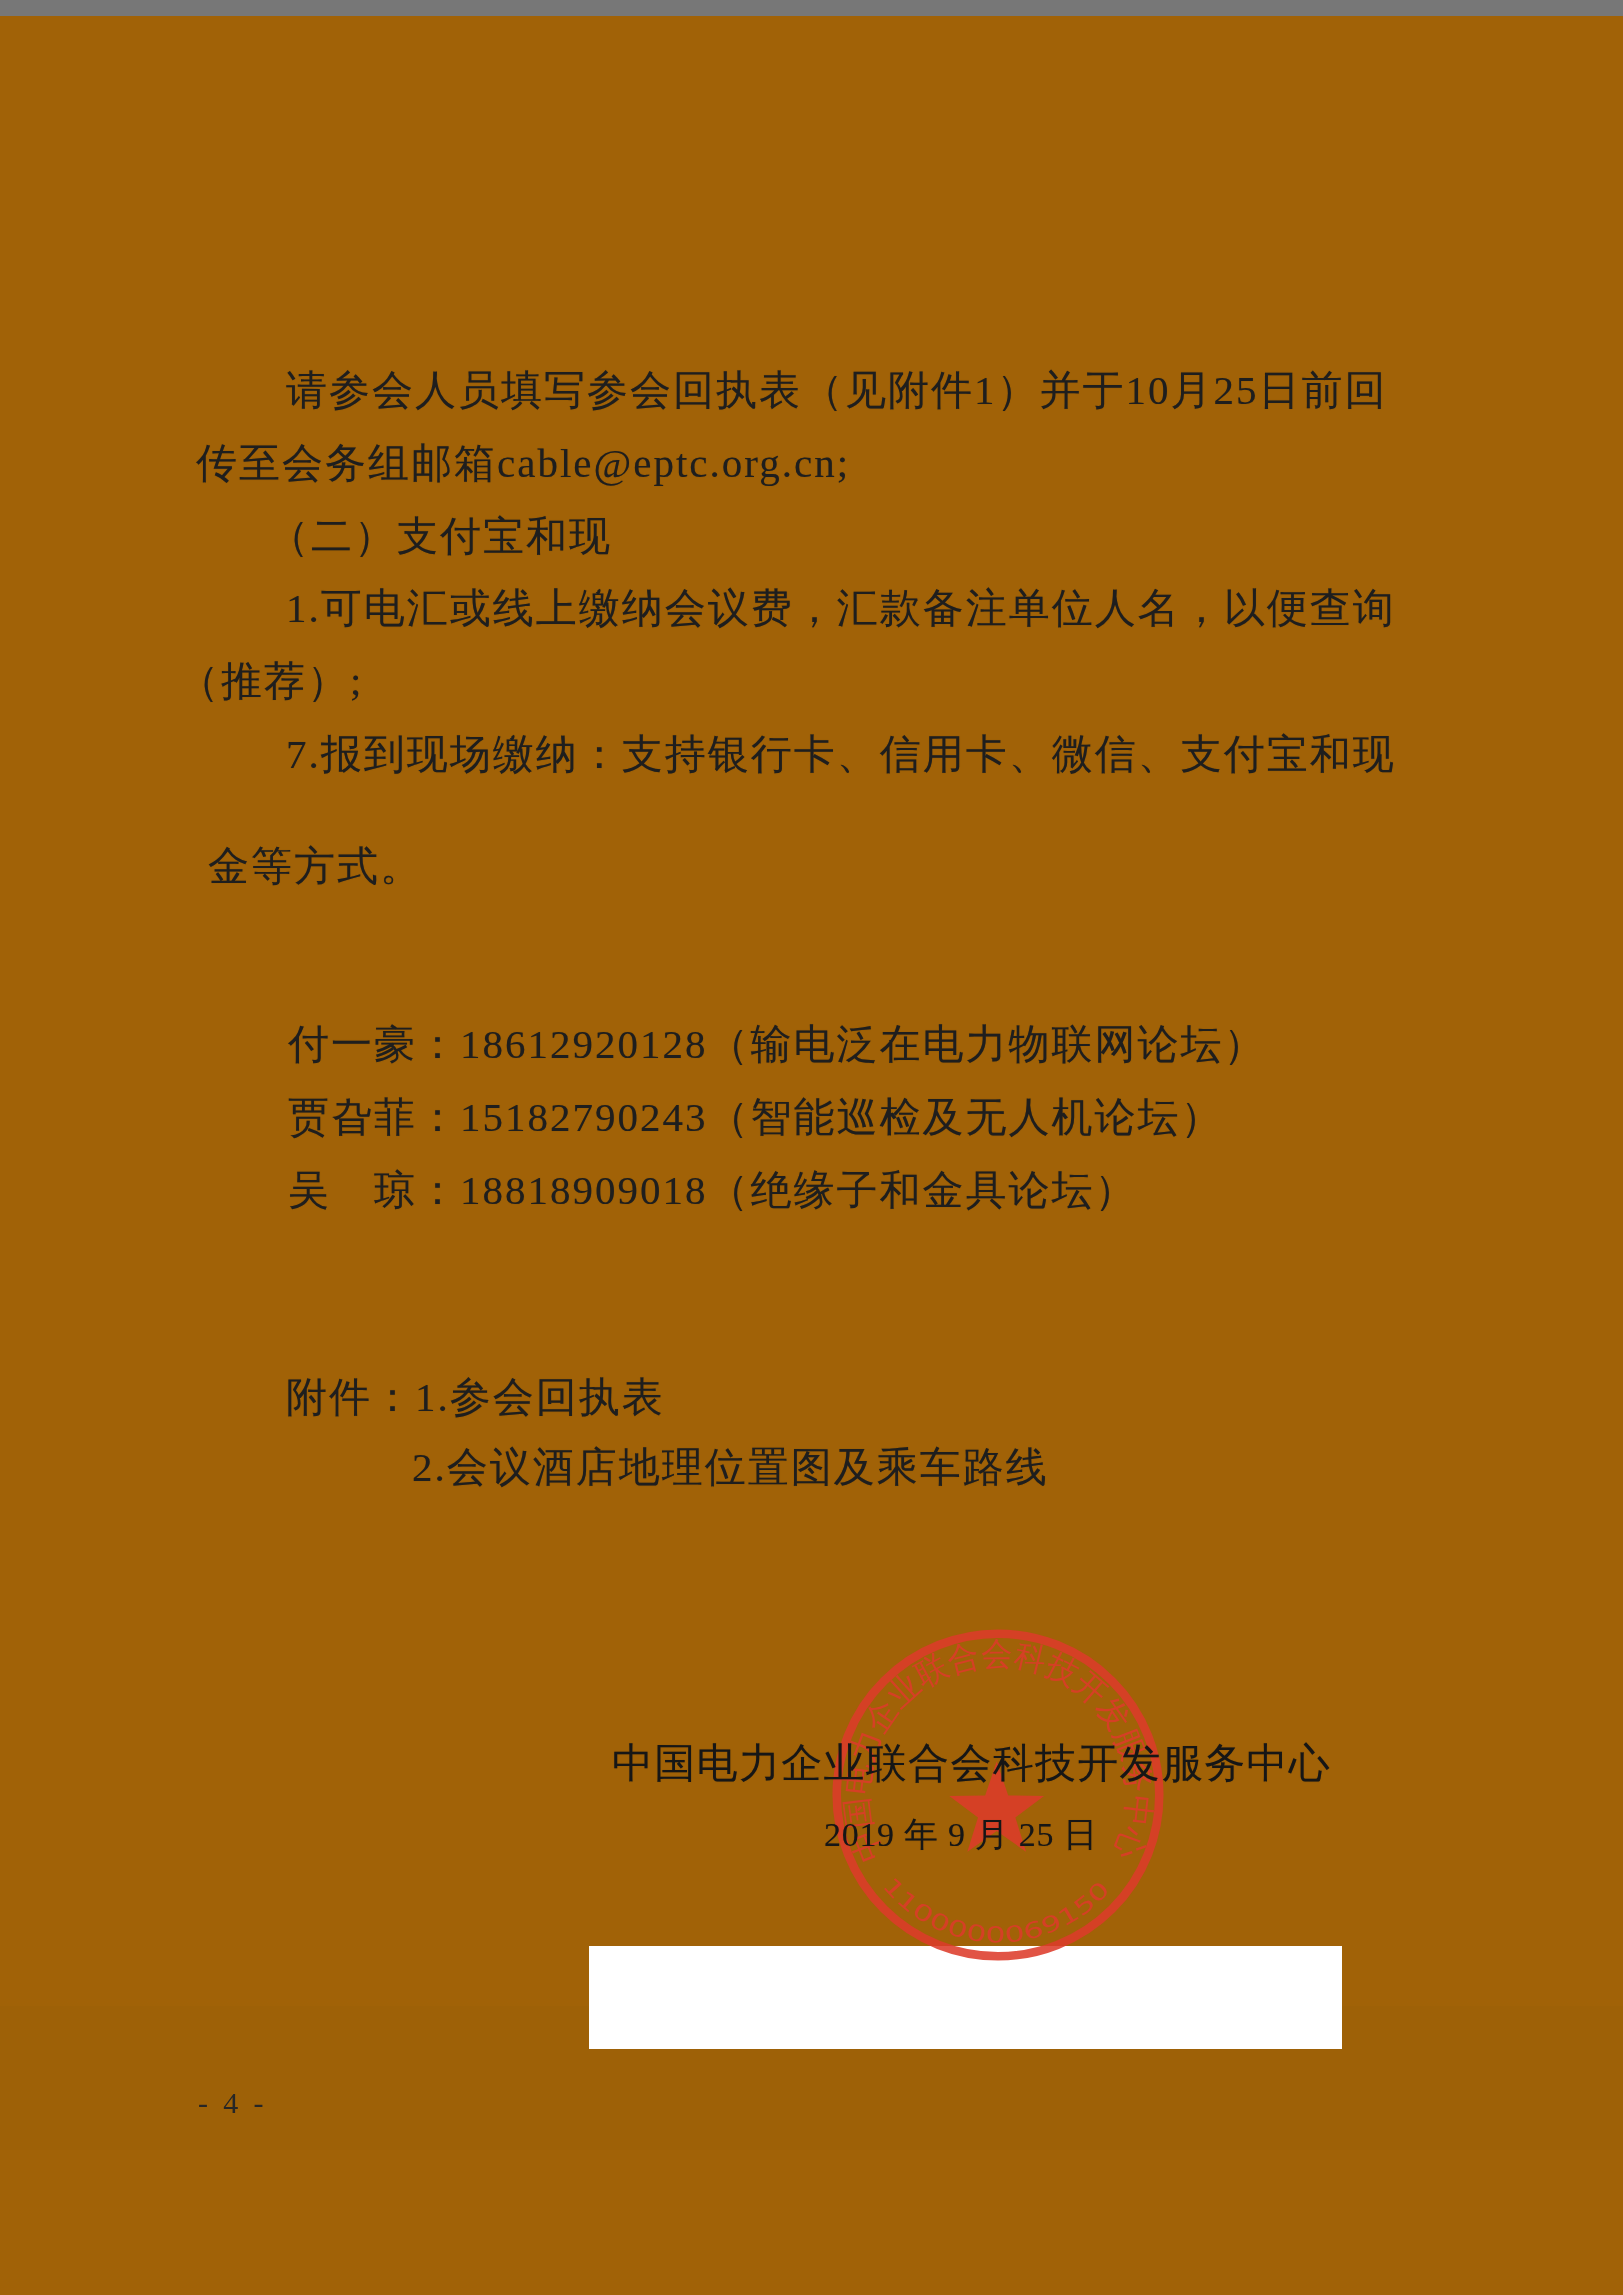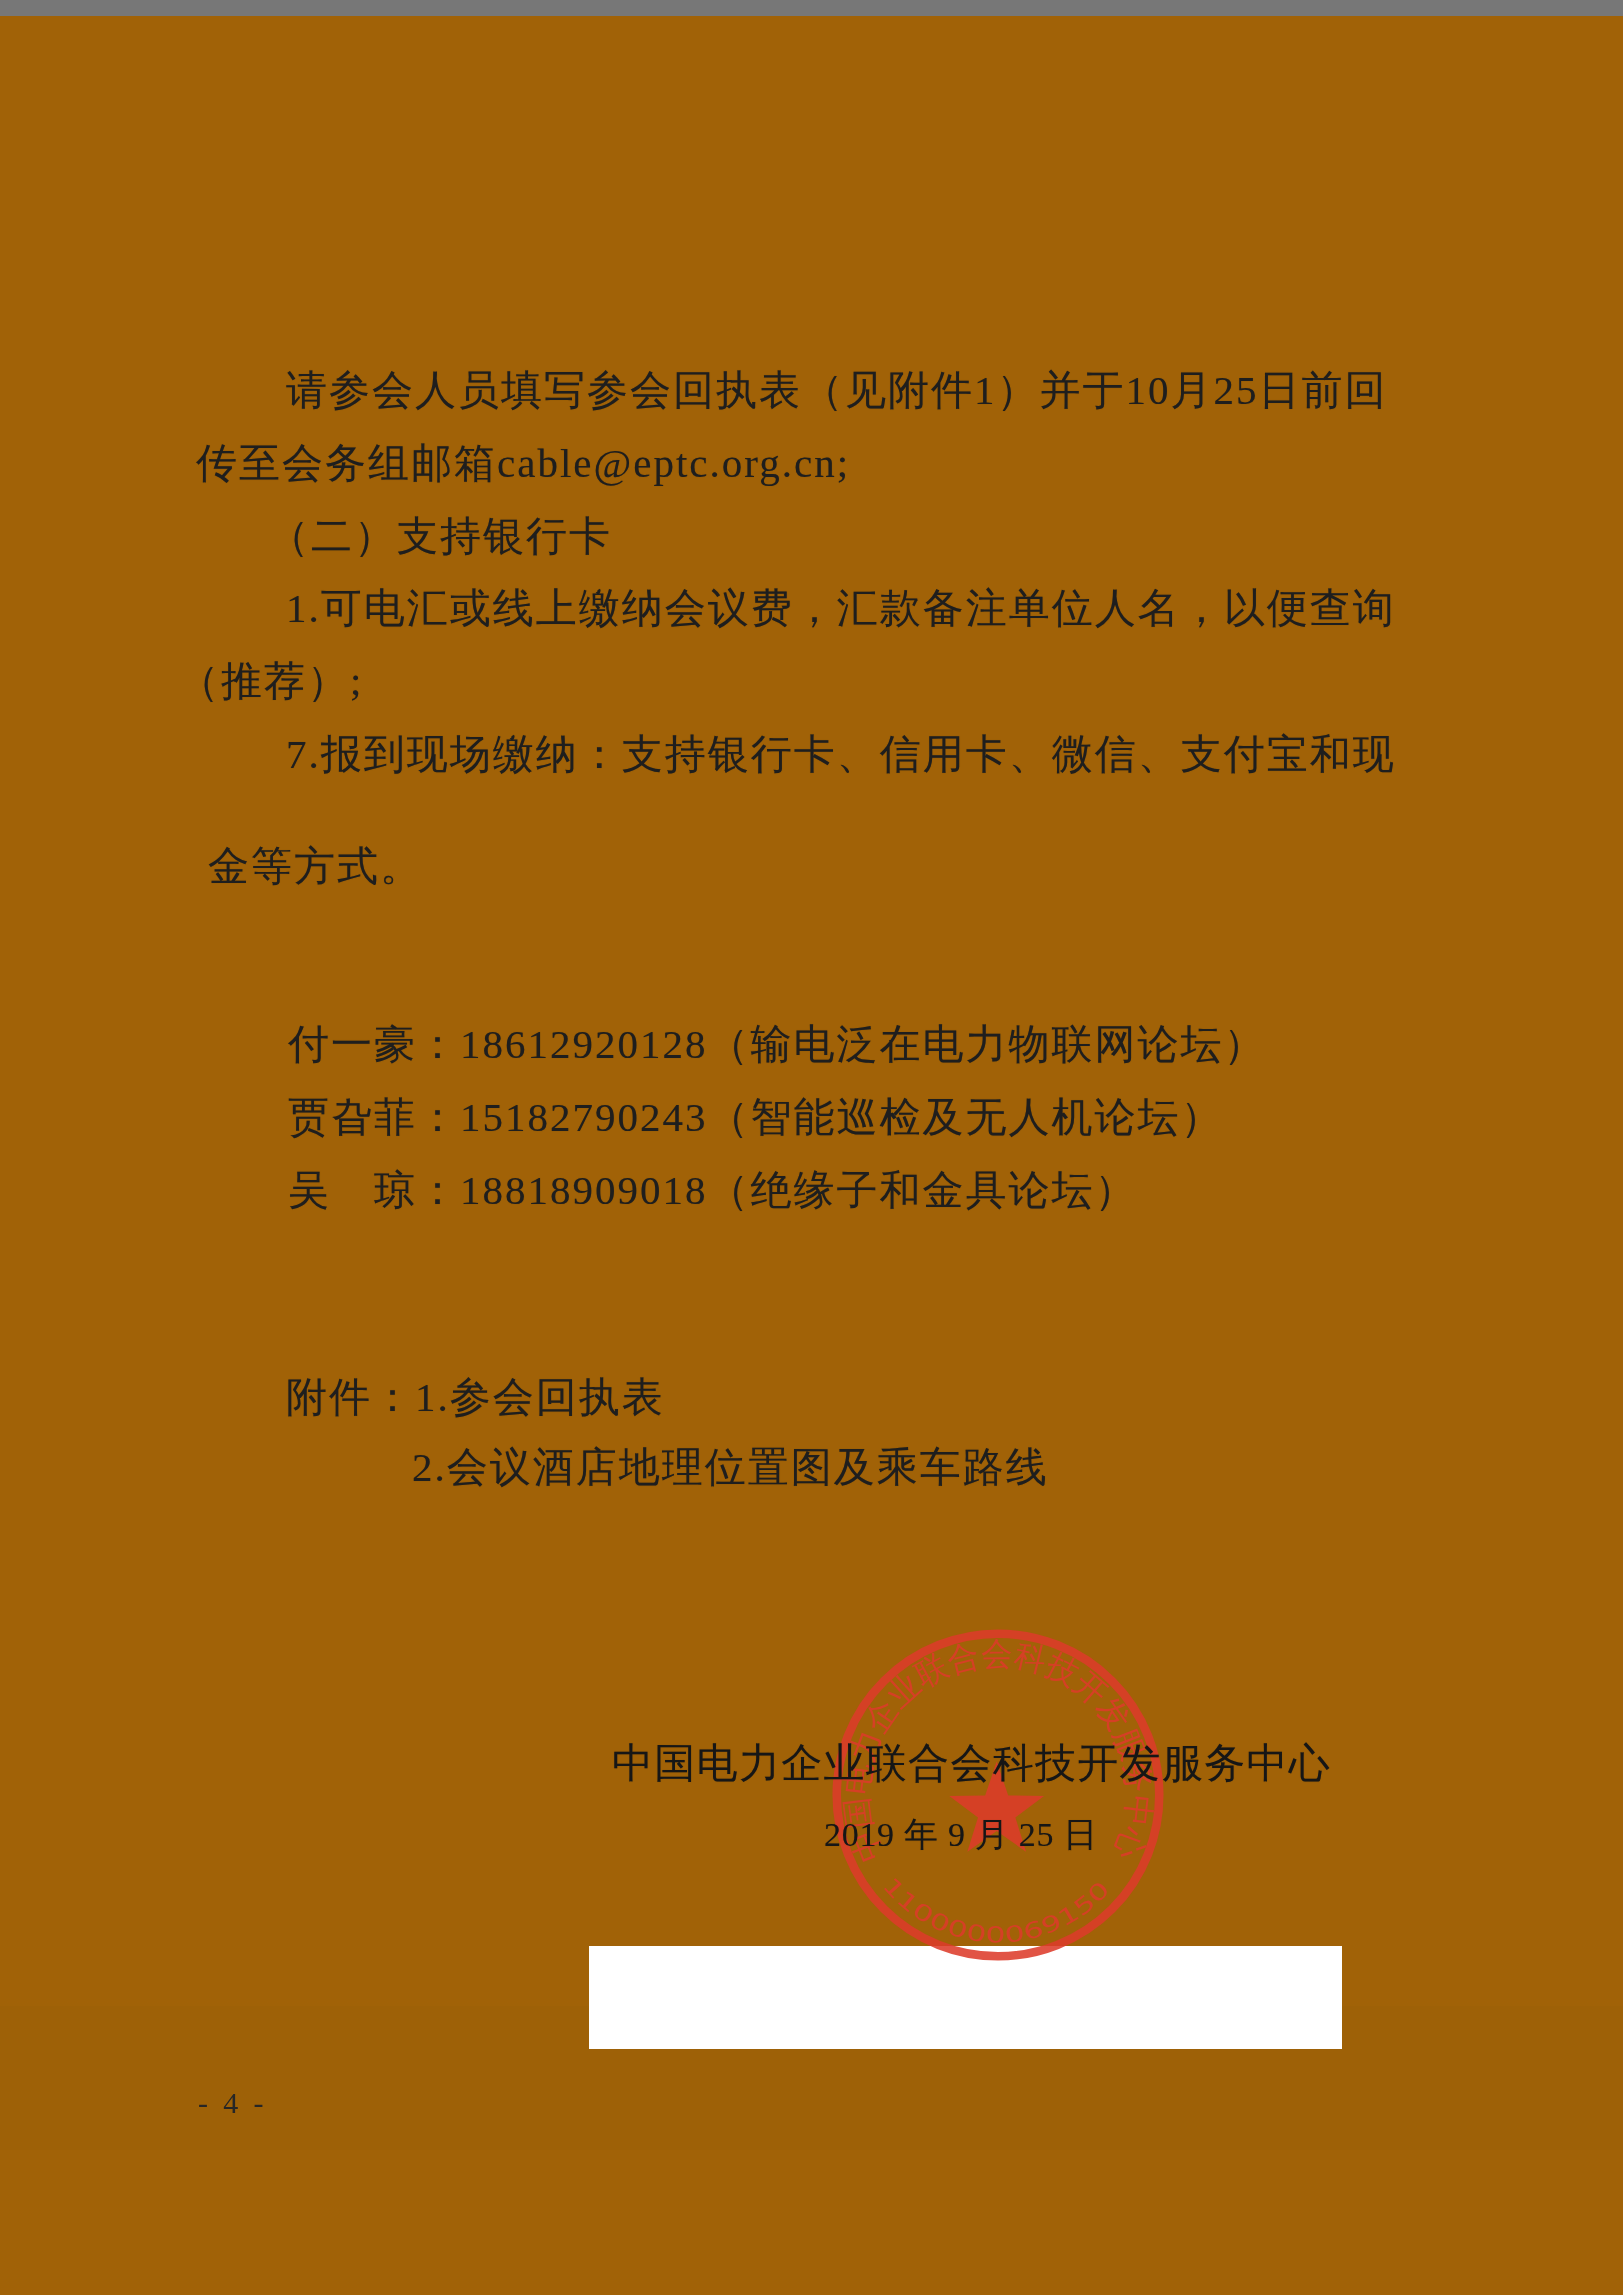--- a/index.html
+++ b/index.html
@@ -54,21 +54,21 @@
 </head>
 <body>
 
 <div class="page">
 
   <div class="scan-shade"></div>
   <div class="scan-patch"></div>
 
   <div class="line" style="top:354px;left:286px">请参会人员填写参会回执表（见附件1）并于10月25日前回</div>
   <div class="line" style="top:427px;left:196px">传至会务组邮箱cable@eptc.org.cn;</div>
-  <div class="line" style="top:500px;left:268px">（二）支持银行卡</div>
+  <div class="line" style="top:500px;left:268px">（二）支付宝和现</div>
   <div class="line" style="top:572px;left:286px">1.可电汇或线上缴纳会议费，汇款备注单位人名，以便查询</div>
   <div class="line" style="top:645px;left:178px">（推荐）;</div>
   <div class="line" style="top:718px;left:286px">7.报到现场缴纳：支持银行卡、信用卡、微信、支付宝和现</div>
   <div class="line" style="top:830px;left:208px">金等方式。</div>
   <div class="line" style="top:1008px;left:288px">付一豪：18612920128（输电泛在电力物联网论坛）</div>
   <div class="line" style="top:1081px;left:288px">贾旮菲：15182790243（智能巡检及无人机论坛）</div>
   <div class="line" style="top:1154px;left:288px">吴　琼：18818909018（绝缘子和金具论坛）</div>
   <div class="line" style="top:1361px;left:286px">附件：1.参会回执表</div>
   <div class="line" style="top:1431px;left:412px">2.会议酒店地理位置图及乘车路线</div>
 

